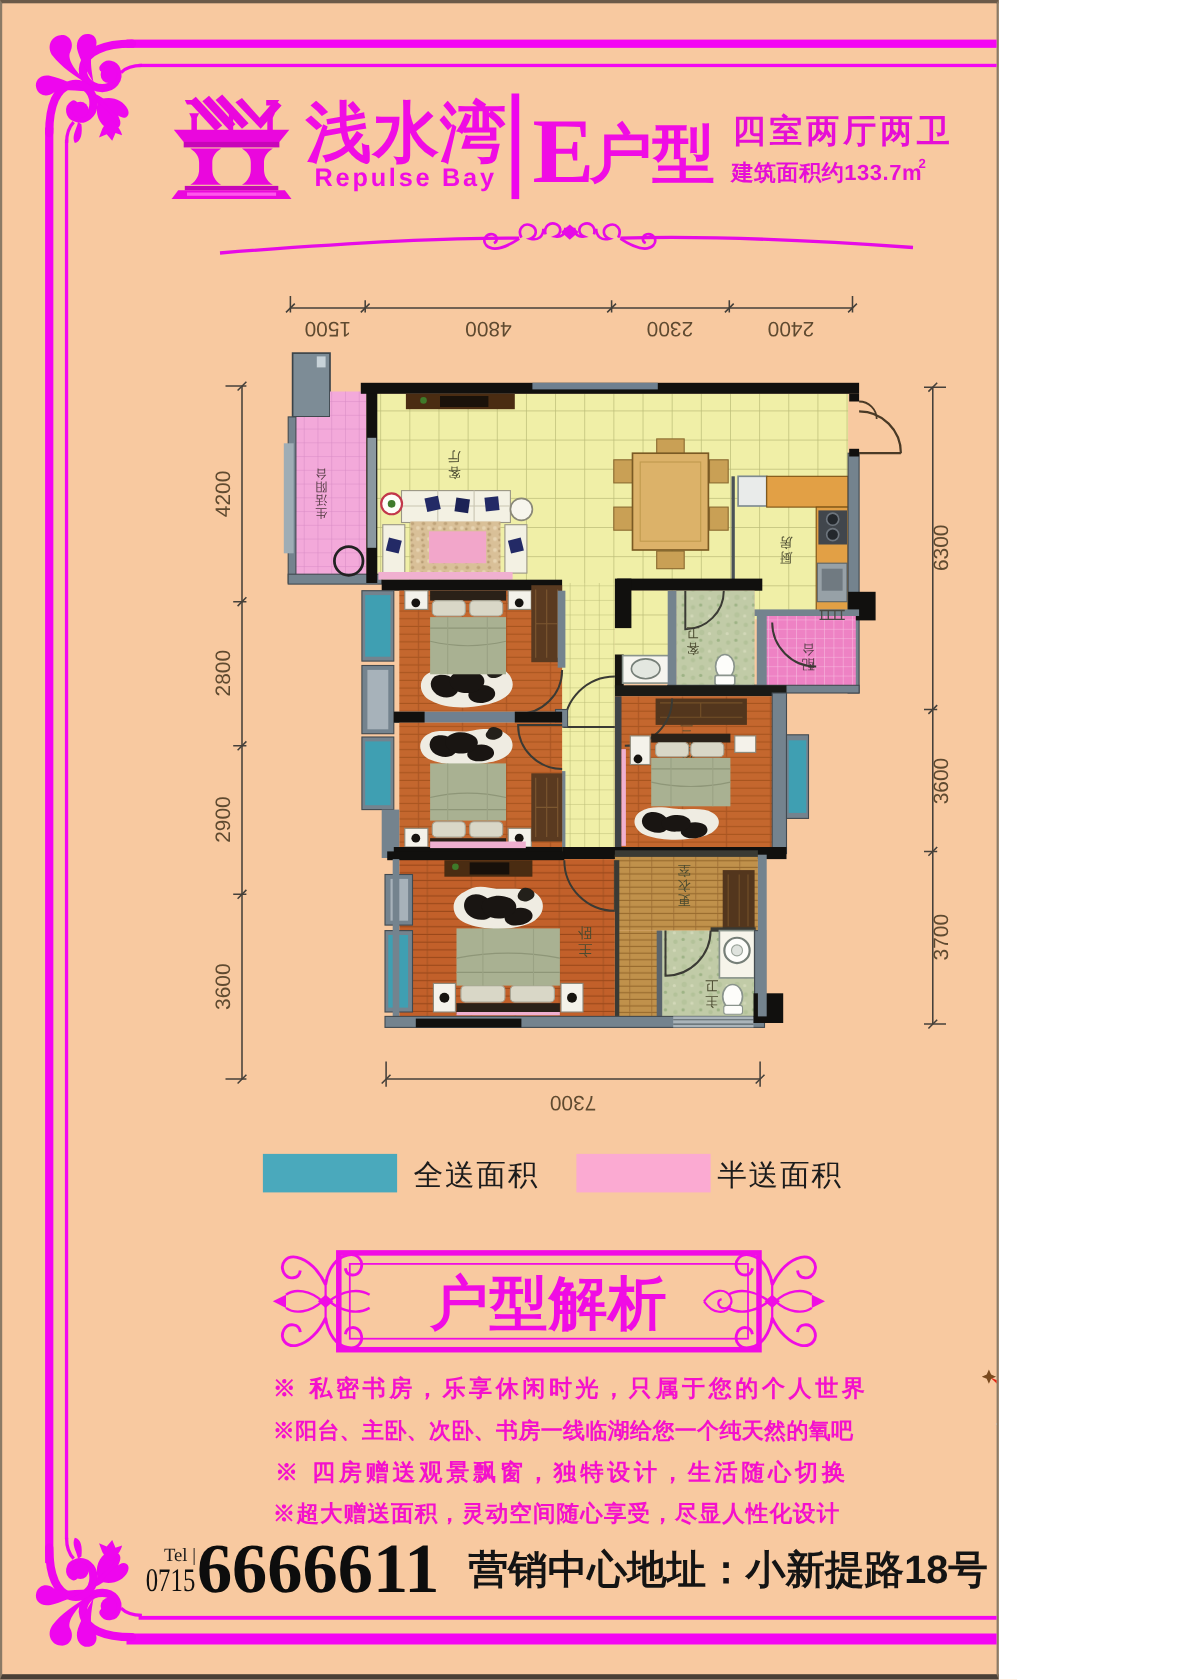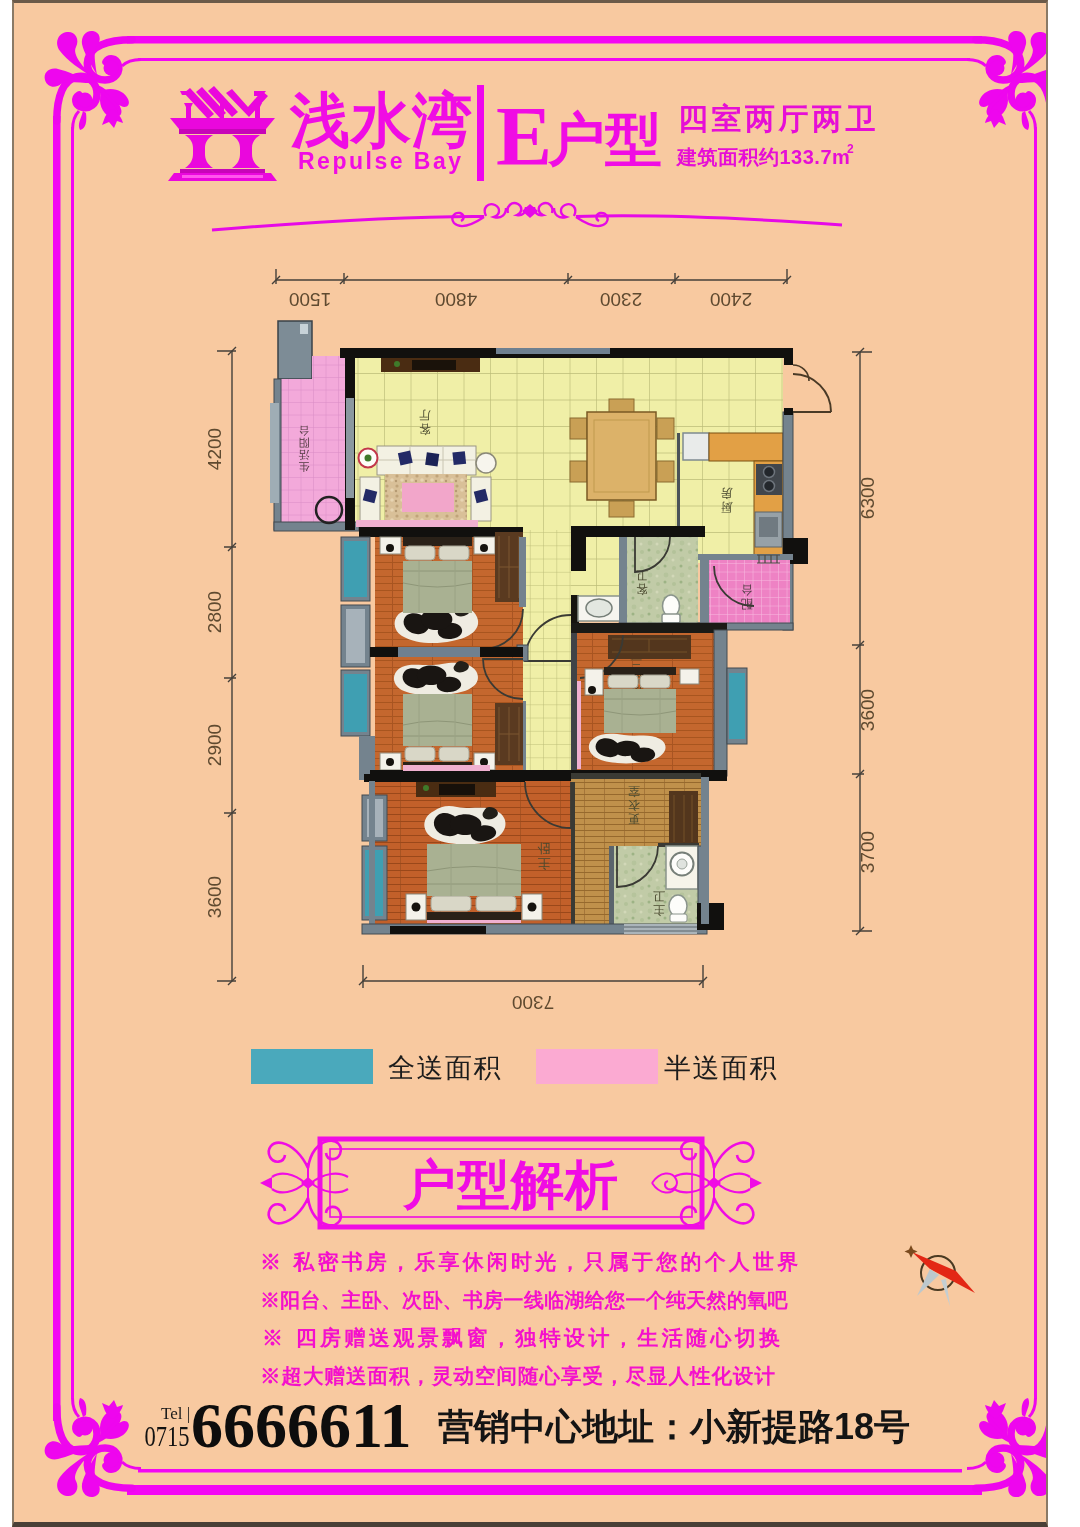--- a/index.html
+++ b/index.html
@@ -1,19 +1,19 @@
 <!DOCTYPE html>
 <html><head>
 <meta charset="utf-8">
 <style>
   html,body{margin:0;padding:0;}
   body{width:1080px;height:1527px;overflow:hidden;font-family:"Liberation Sans",sans-serif;}
-  .page{position:relative;width:1036px;height:1527px;background:#f8c9a0;overflow:hidden;
+  .page{position:relative;width:908px;height:1527px;background:#f8c9a0;overflow:hidden;
         border-top:3px solid #6b5a49;border-left:2px solid #8a7a66;border-right:2px solid #8a7a66;border-bottom:5px solid #4a4037;
-        box-sizing:border-box;margin-left:12px;}
+        box-sizing:border-box;}
   .abs{position:absolute;}
 </style>
 </head>
 <body>
 <div class="page">
 <svg class="abs" style="left:0;top:0" width="1080" height="1527" viewBox="0 0 1080 1527">
 <defs>
   <pattern id="tileY" width="26.5" height="26.5" patternUnits="userSpaceOnUse">
     <rect width="26.5" height="26.5" fill="#f0efa7"></rect>
     <path d="M26.5 0V26.5H0" fill="none" stroke="#bcbd78" stroke-width="1.3"></path>

